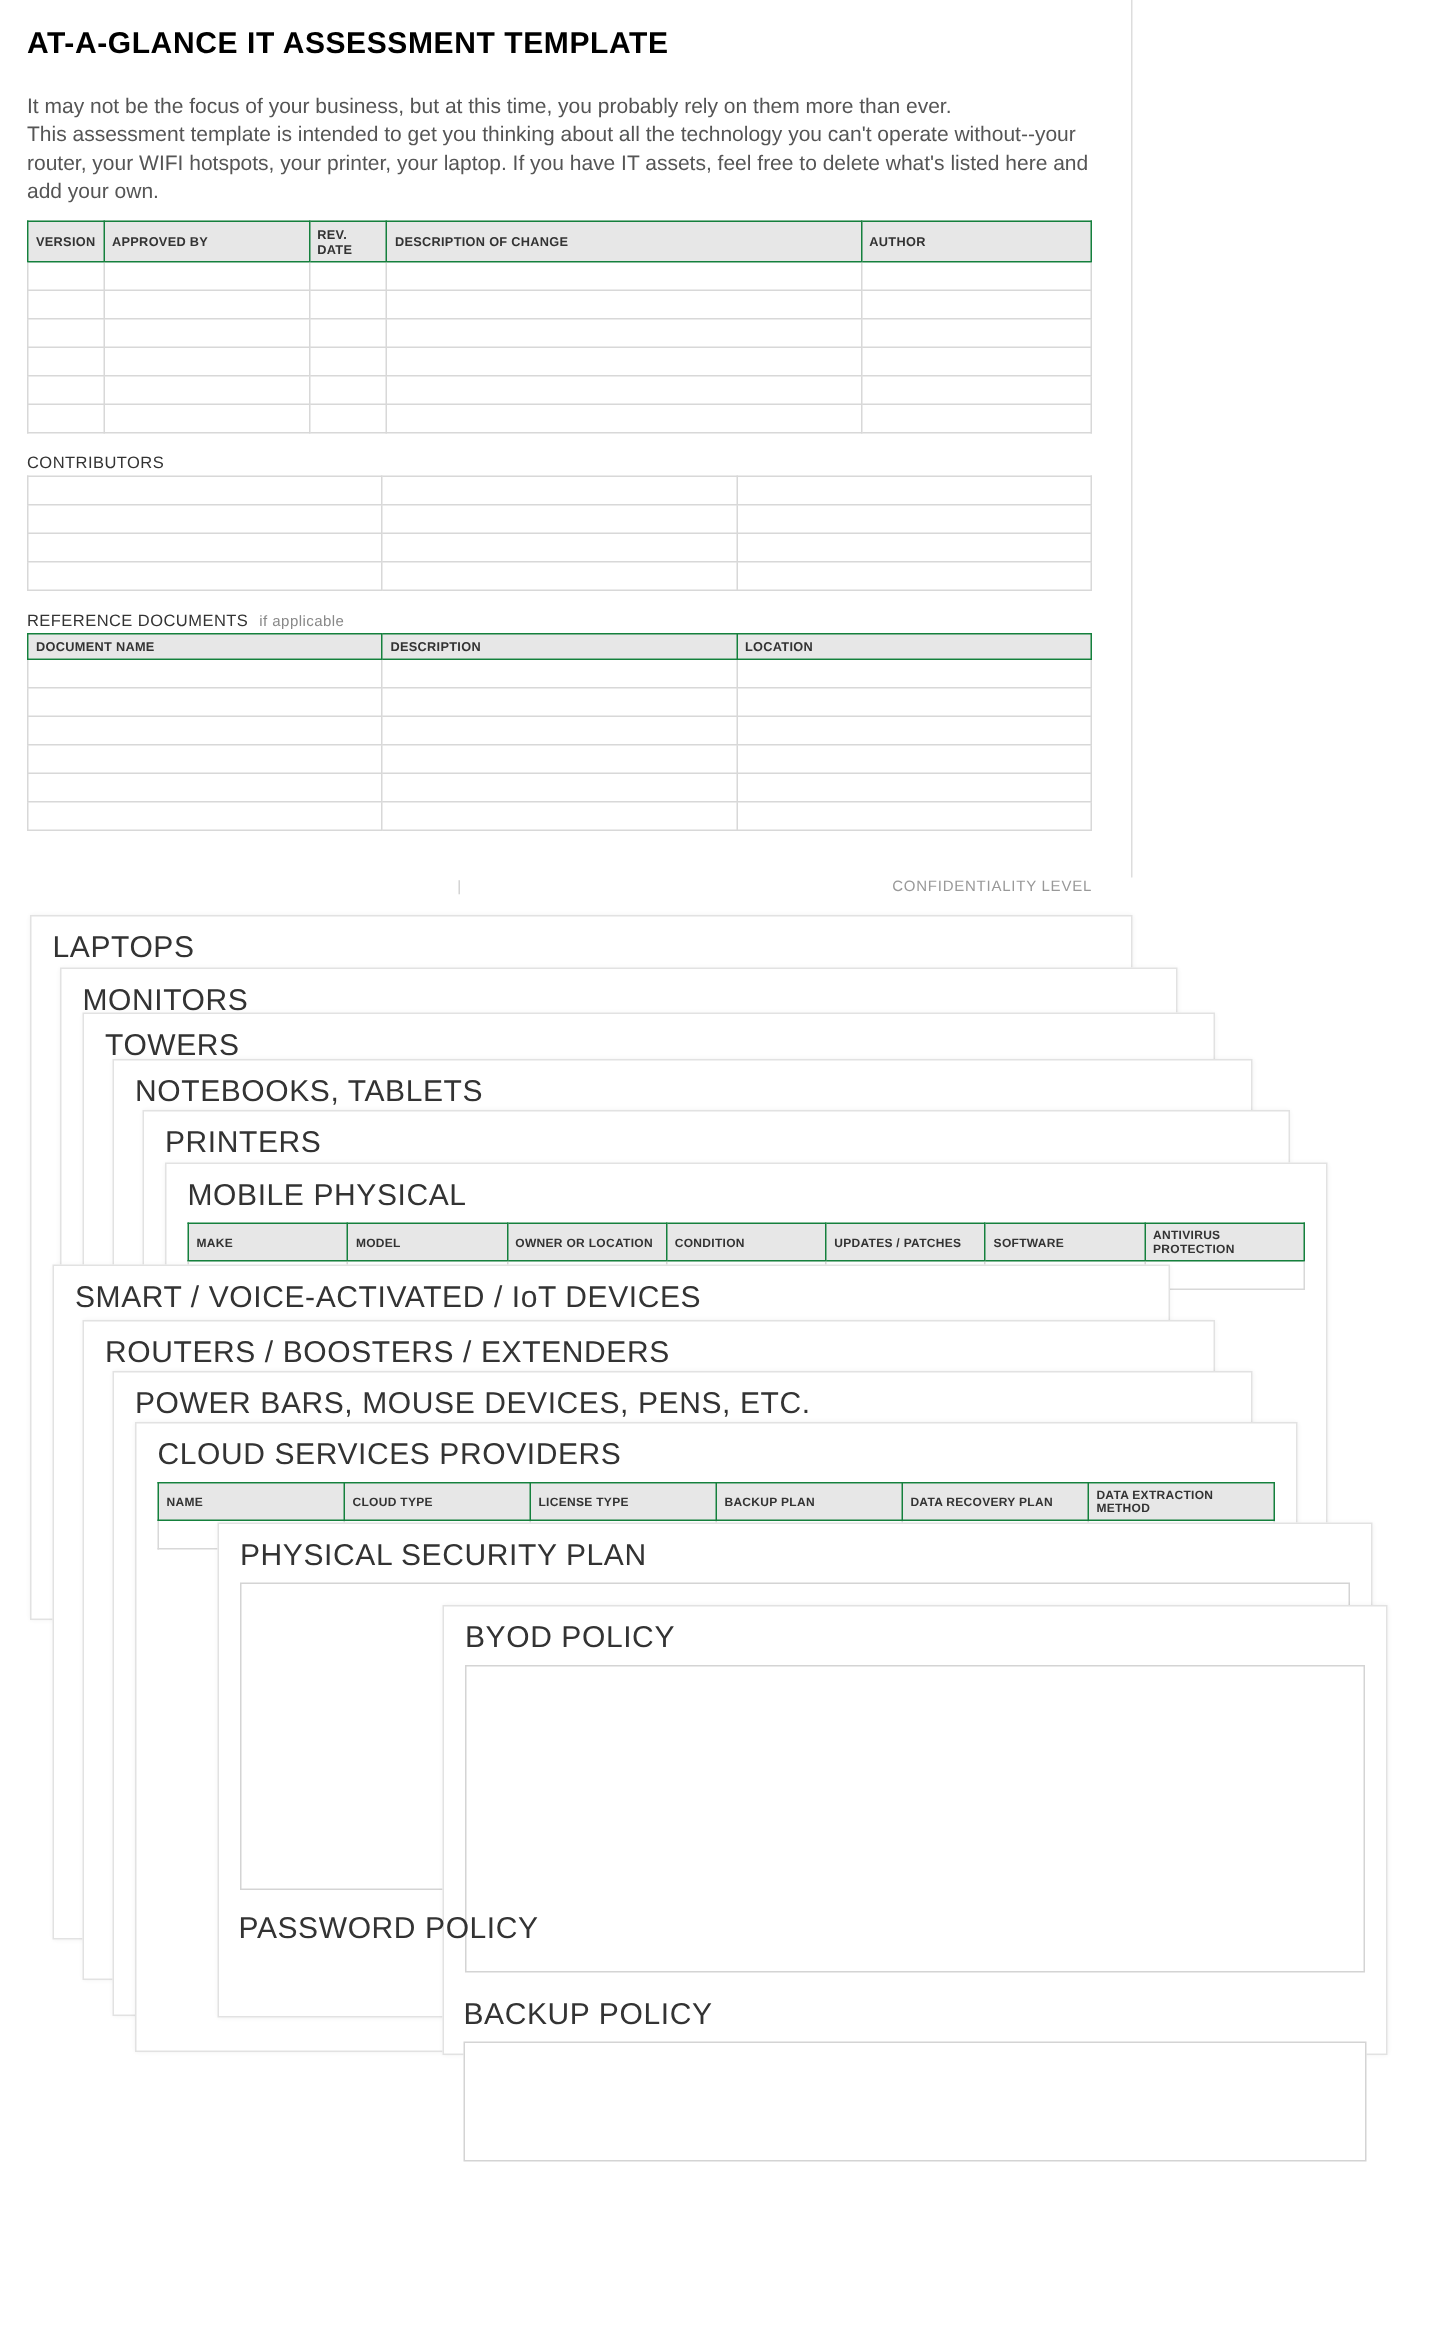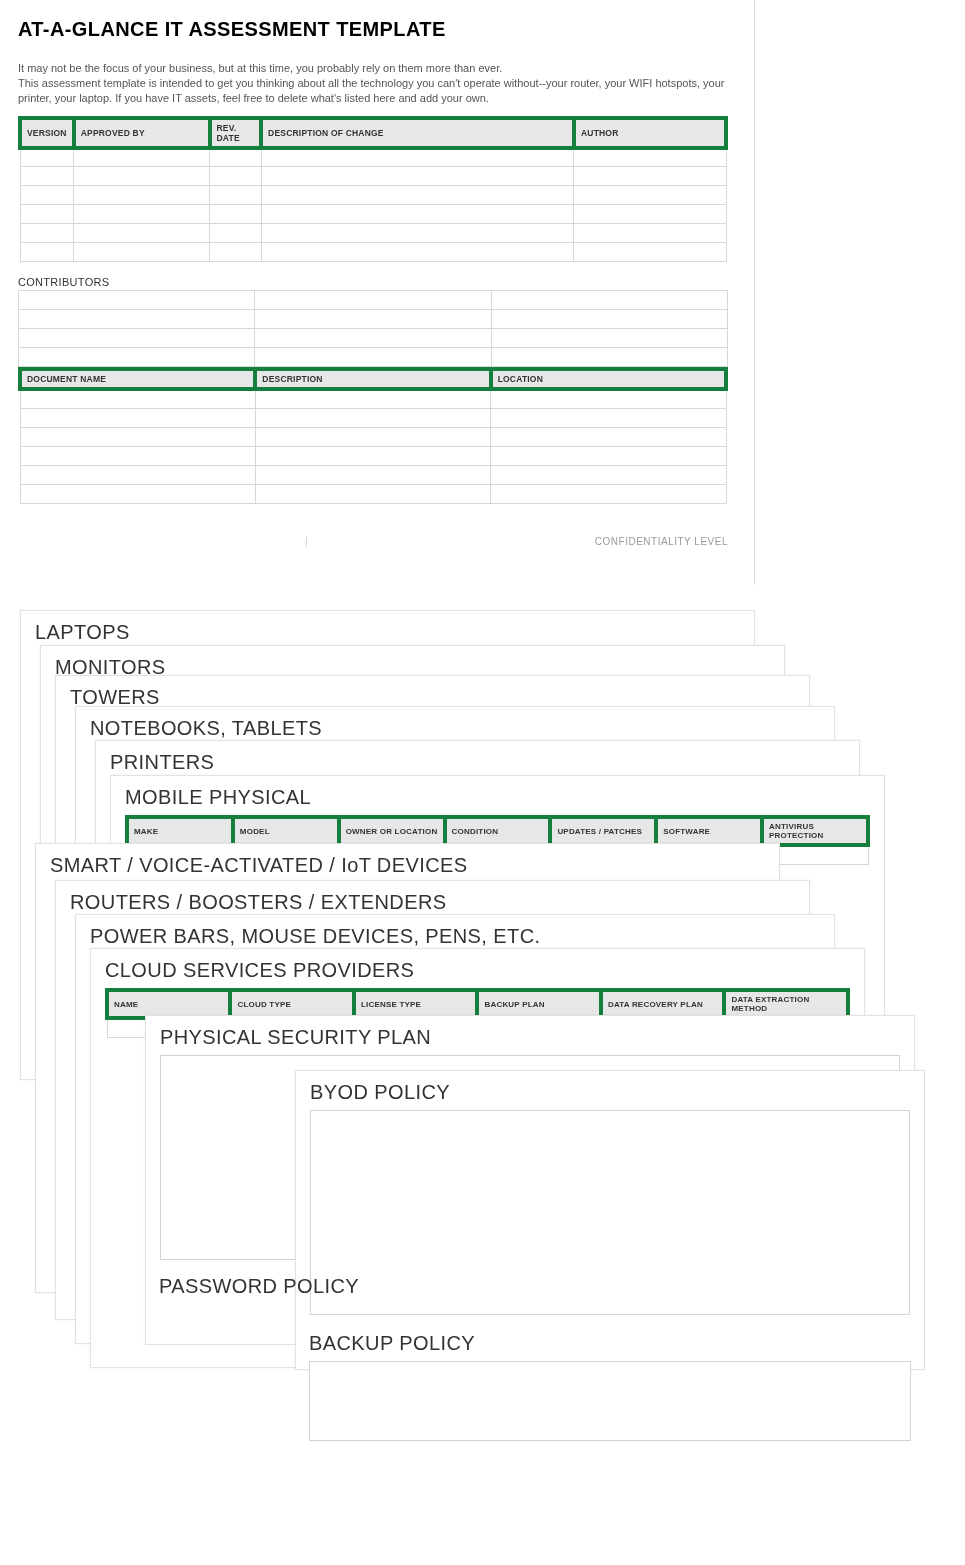--- a/index.html
+++ b/index.html
@@ -18,21 +18,21 @@
     height: 585px;
     position: relative;
   }
   .title {
     font-size: 20px;
     font-weight: 700;
     letter-spacing: 0.4px;
     margin-bottom: 20px;
   }
   .intro {
-    font-size: 11px;
+    font-size: 14px;
     color: #555;
     line-height: 1.35;
     margin-bottom: 10px;
   }
   .sect-label {
     font-size: 11px;
     letter-spacing: 0.3px;
     color: #333;
     margin: 6px 0 2px 0;
   }
@@ -44,21 +44,21 @@
   }
   table {
     border-collapse: collapse;
     width: 710px;
     font-size: 9px;
   }
   th {
     background: #e7e7e7;
     text-align: left;
     padding: 3px 5px;
-    border: 4px solid #15803d;
+    border: 1px solid #15803d;
     font-weight: 700;
     font-size: 8.5px;
     letter-spacing: 0.2px;
     color: #333;
     margin-left: 40px;
   }
   td {
     border: 1px solid #d8d8d8;
     height: 19px;
     padding: 2px 4px;
@@ -221,20 +221,24 @@
           <td></td>
         </tr>
         <tr>
           <td></td>
           <td></td>
           <td></td>
         </tr>
       </tbody>
   </table>
 
+  <div class="sect-label" style="margin-top:14px;">
+    <span>REFERENCE DOCUMENTS</span>
+    <span class="sub">if applicable</span>
+  </div>
   <table class="refdoc">
     <thead>
         <tr>
       <th>DOCUMENT NAME</th>
       <th>DESCRIPTION</th>
       <th>LOCATION</th>
     </tr>
       </thead>
     <tbody id="refdoc-body">
         <tr>

